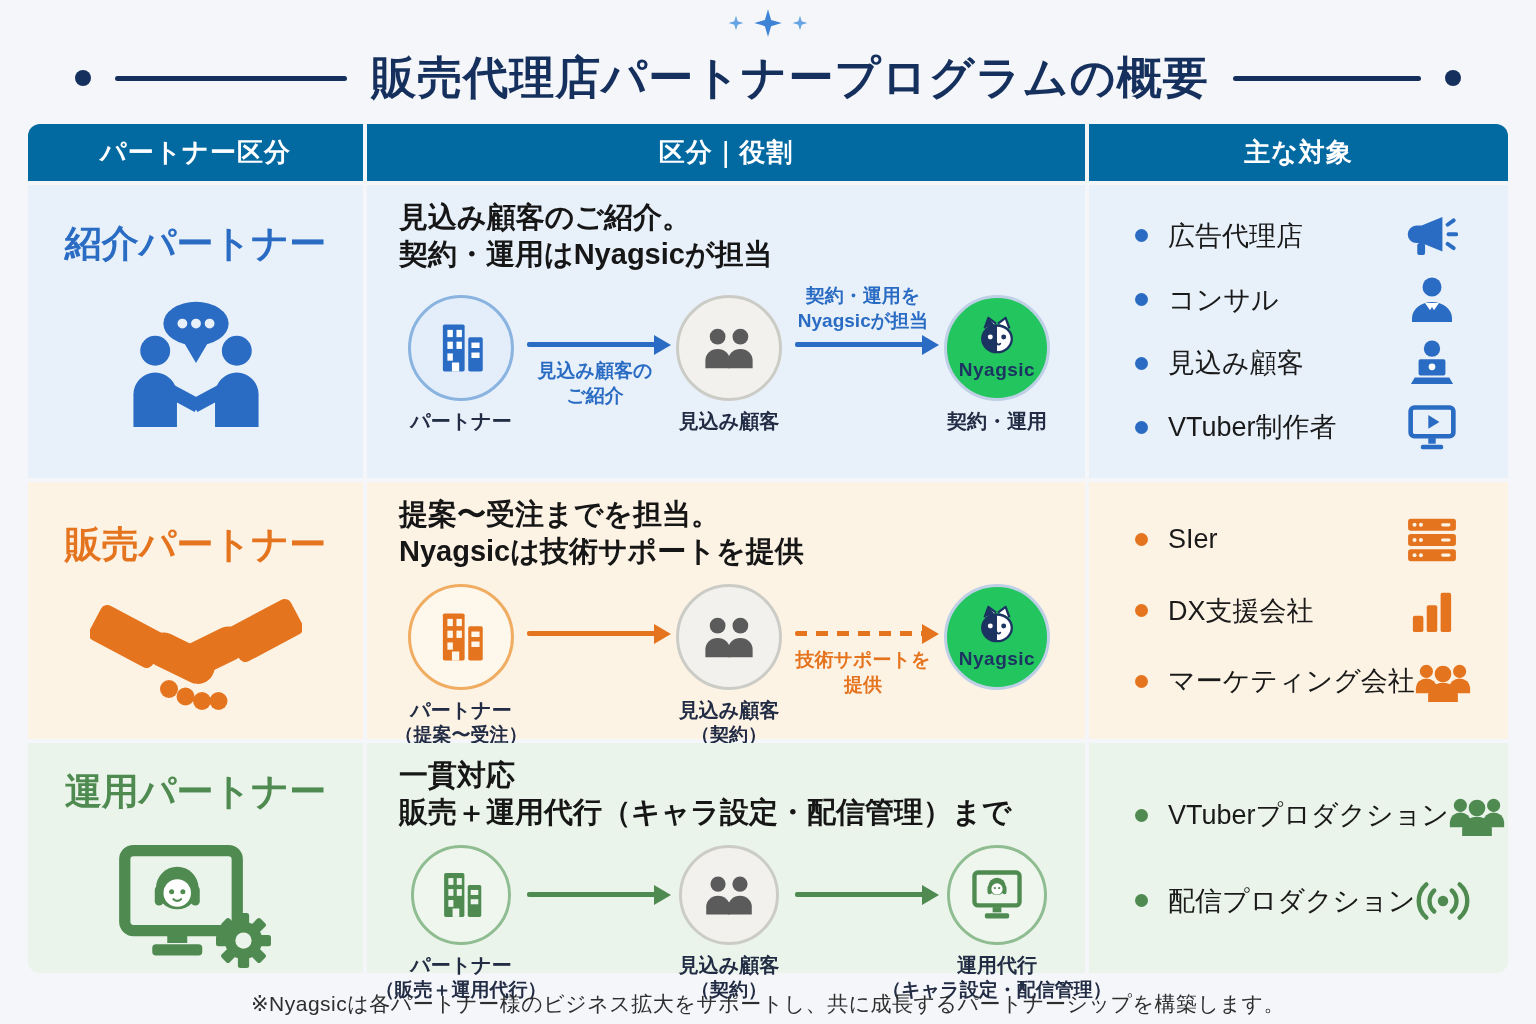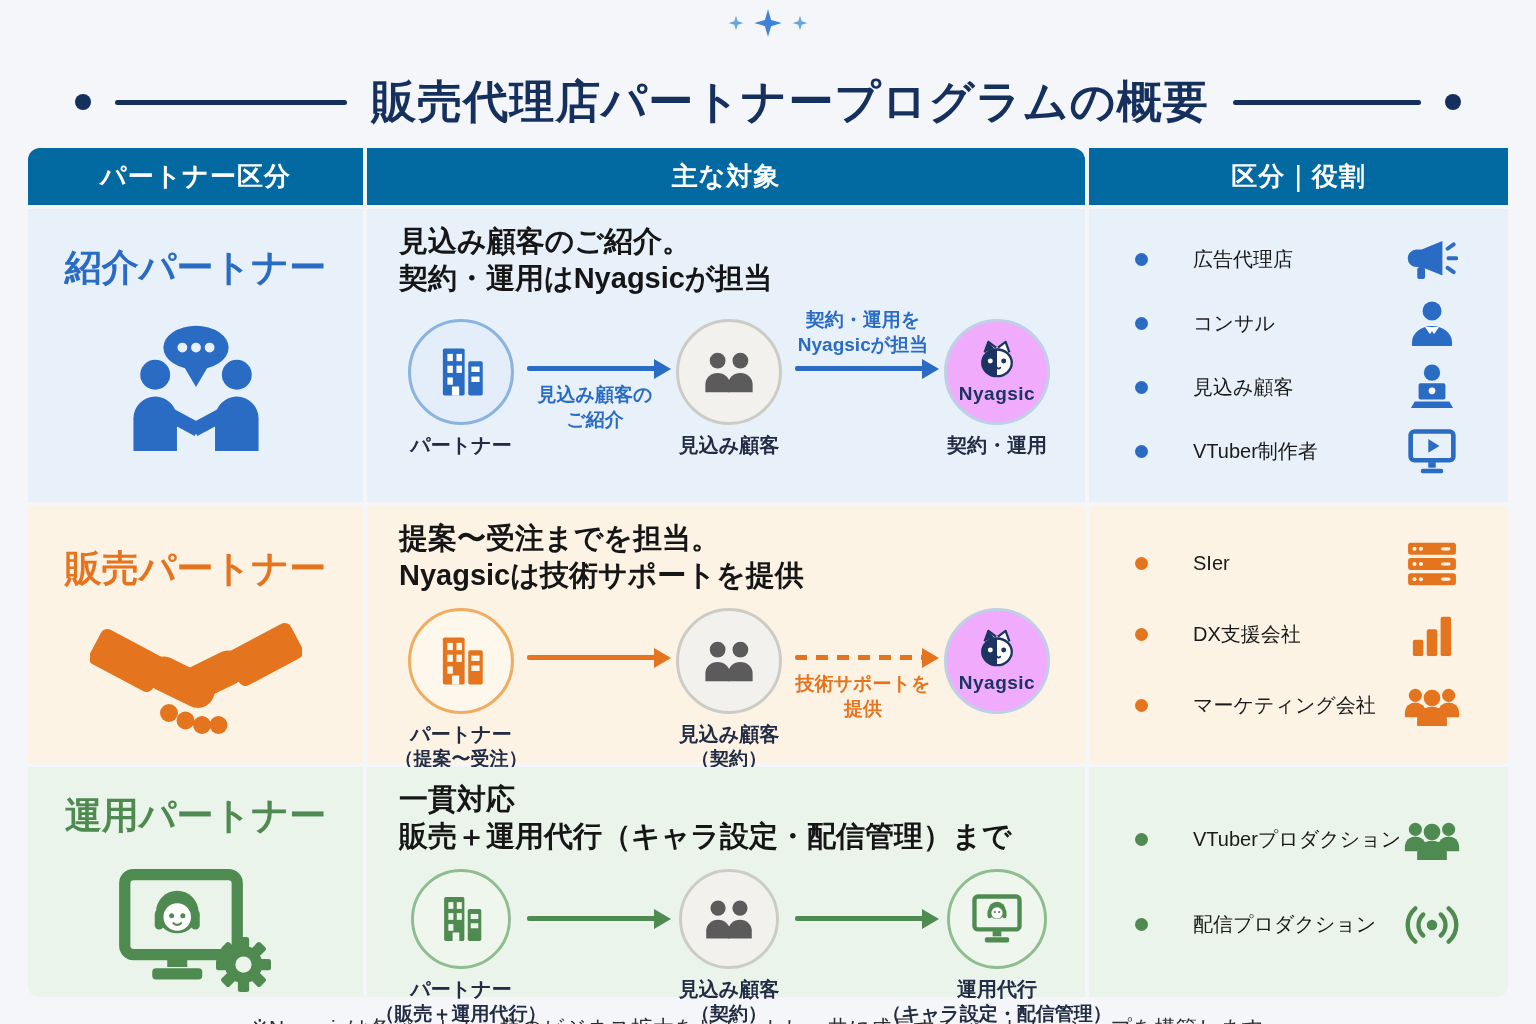--- a/index.html
+++ b/index.html
@@ -7,21 +7,21 @@
     width:1536px;height:1024px;overflow:hidden;
     background:#f4f6f9;
     font-family:"Liberation Sans","DejaVu Sans",sans-serif;
     position:relative;
   }
   
   .sparkles{position:absolute;top:8px;left:50%;transform:translateX(-50%);
     display:flex;align-items:center;gap:9px;}
   .sparkles svg{display:block;}
   .title-row{display:flex;align-items:center;justify-content:center;gap:24px;
-    padding-top:48px;margin-top:24px;}
+    padding-top:48px;}
   .title-dot{width:16px;height:16px;border-radius:50%;background:#16305e;flex:none;}
   .title-line{height:5px;background:#16305e;border-radius:3px;flex:none;}
   .tl-left{width:232px;}
   .tl-right{width:188px;}
   h1{margin:0;font-size:45px;font-weight:900;color:#16305e;letter-spacing:1px;white-space:nowrap;}
   
   .table{
     width:1480px;margin:16px auto 0 auto;
     display:grid;
     grid-template-columns:335px 718px 419px;
@@ -46,41 +46,41 @@
   .role{padding:14px 26px 0 32px;}
   .role-heading{font-size:29px;font-weight:800;color:#161616;line-height:1.28;white-space:nowrap;}
   .flow{display:flex;align-items:flex-start;margin-top:14px;padding:0 4px;}
   .r1 .flow{margin-top:22px;}
   .fnode{width:116px;flex:none;display:flex;flex-direction:column;align-items:center;}
   .fcircle{width:100px;height:100px;border-radius:50%;
     display:flex;flex-direction:column;align-items:center;justify-content:center;flex:none;}
   .r3 .fcircle{width:94px;height:94px;}
   .cp{background:var(--cf);border:3px solid var(--cb);}
   .cg{background:#f2f1ee;border:3px solid #ccccc6;}
-  .cw{background:#f0abfc;border:3px solid #bfd0e6;}
+  .cw{background:#22c55e;border:3px solid #bfd0e6;}
   .fcircle svg{color:var(--ac);}
   .cg svg{color:#5b5b5b;}
   .flabel{margin-top:8px;font-size:20px;font-weight:800;color:#222c44;
     line-height:1.25;text-align:left;white-space:nowrap;}
   .fsub{font-size:19px;font-weight:800;color:#222c44;line-height:1.25;white-space:nowrap;}
   .nylogo{font-size:19px;font-weight:900;color:#1c3461;margin-top:2px;letter-spacing:.5px;}
   .farrow{position:relative;flex:1;height:100px;min-width:110px;}
   .aline{position:absolute;top:47px;left:8px;right:14px;height:5px;background:var(--ac);border-radius:2px;}
   .aline.dashed{background:repeating-linear-gradient(90deg,var(--ac) 0 12px,transparent 12px 21px);}
   .aline::after{content:"";position:absolute;right:-14px;top:50%;transform:translateY(-50%);
     border-left:17px solid var(--ac);border-top:10px solid transparent;border-bottom:10px solid transparent;}
   .fnote{position:absolute;width:100%;text-align:center;white-space:pre-line;
     font-size:19px;font-weight:800;color:var(--ac);line-height:1.3;}
   .fnote.above{bottom:62px;}
   .fnote.below{top:64px;}
   
   .targets{display:flex;flex-direction:column;justify-content:space-evenly;padding:14px 0;}
   .titem{display:flex;align-items:center;padding:0 48px 0 46px;}
   .bullet{width:13px;height:13px;border-radius:50%;background:var(--ac);margin-right:20px;flex:none;}
-  .tlabel{font-size:20px;font-weight:500;color:#1a1a1a;white-space:nowrap;margin-left:25px;}
+  .tlabel{font-size:27px;font-weight:500;color:#1a1a1a;white-space:nowrap;}
   .ticon{margin-left:auto;width:56px;height:54px;color:var(--ac);
     display:flex;align-items:center;justify-content:center;flex:none;}
   
   .footnote{text-align:center;margin-top:17px;font-size:21px;color:#2e2e2e;letter-spacing:.5px;}
 </style>
 </head>
 <body>
 
 <div class="sparkles">
   <svg width="16" height="16" viewBox="0 0 48 48" fill="#66a3e3">
@@ -98,22 +98,22 @@
   <span class="title-dot"></span>
   <span class="title-line tl-left"></span>
   <h1>販売代理店パートナープログラムの概要</h1>
   <span class="title-line tl-right"></span>
   <span class="title-dot"></span>
 </div>
 
 <div class="table">
 
   <div class="hcell tl">パートナー区分</div>
+  <div class="hcell">区分｜役割</div>
   <div class="hcell tr">主な対象</div>
-  <div class="hcell">区分｜役割</div>
 
   <div class="cell r1 cat">
     <div class="cat-name">紹介パートナー</div>
     <svg class="cat-icon" width="168" height="136" viewBox="0 0 120 100">
       <g fill="currentColor">
         <ellipse cx="60" cy="21" rx="24" ry="16"></ellipse>
         <polygon points="50,33 60,50 70,33"></polygon>
         <circle cx="30" cy="41" r="11"></circle>
         <path d="M14 97 V73 A16 16 0 0 1 46 73 V97 Z"></path>
         <path d="M38 63 L64 77 L59 86 L33 72 Z"></path>

